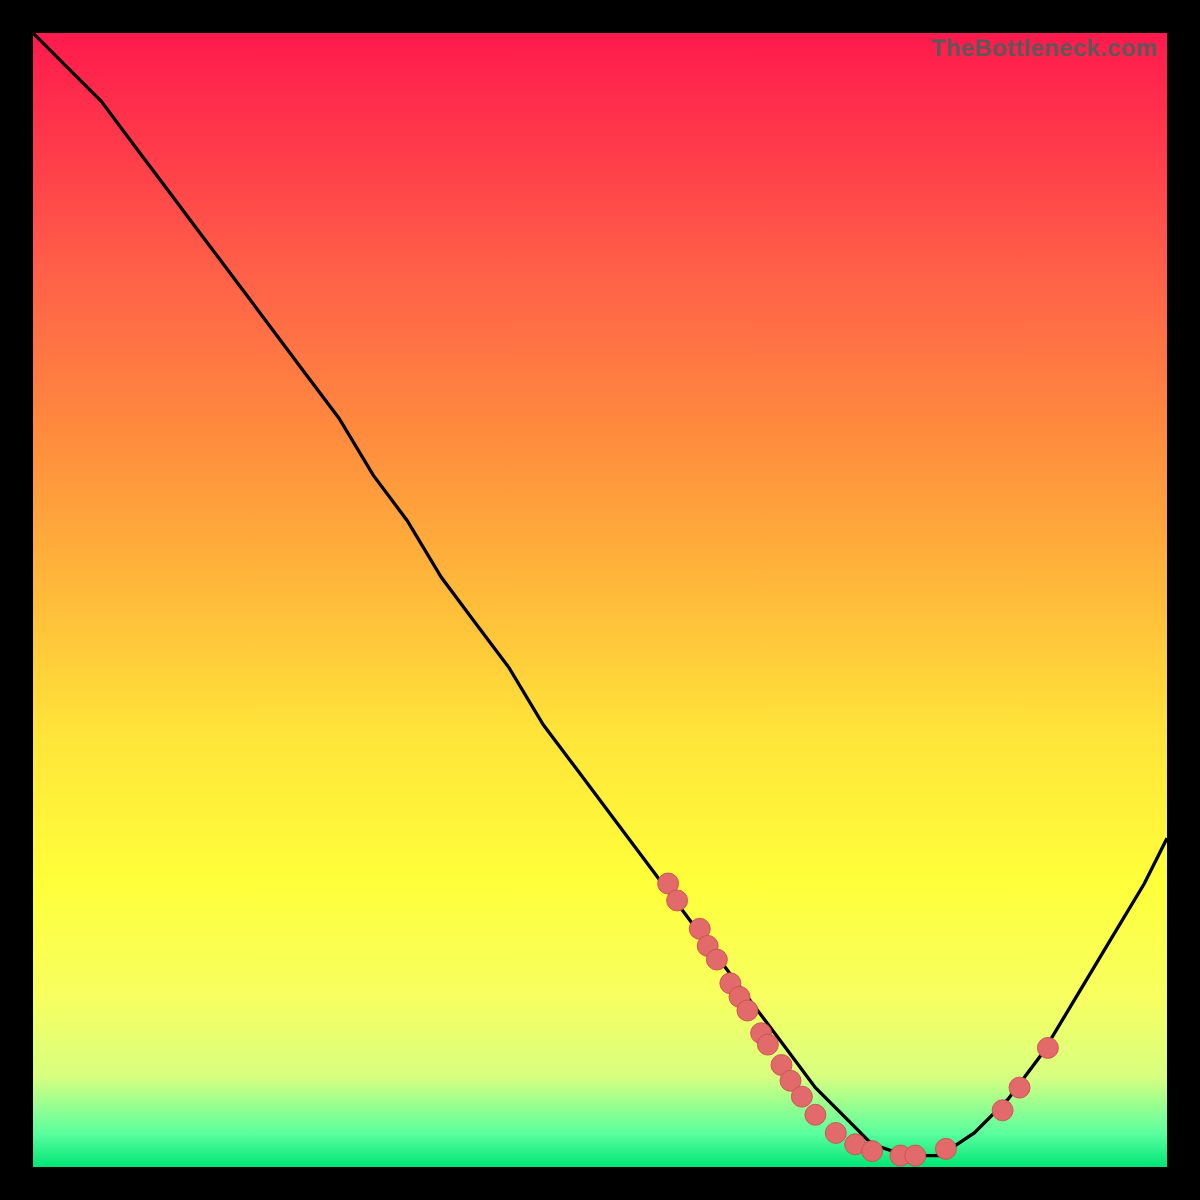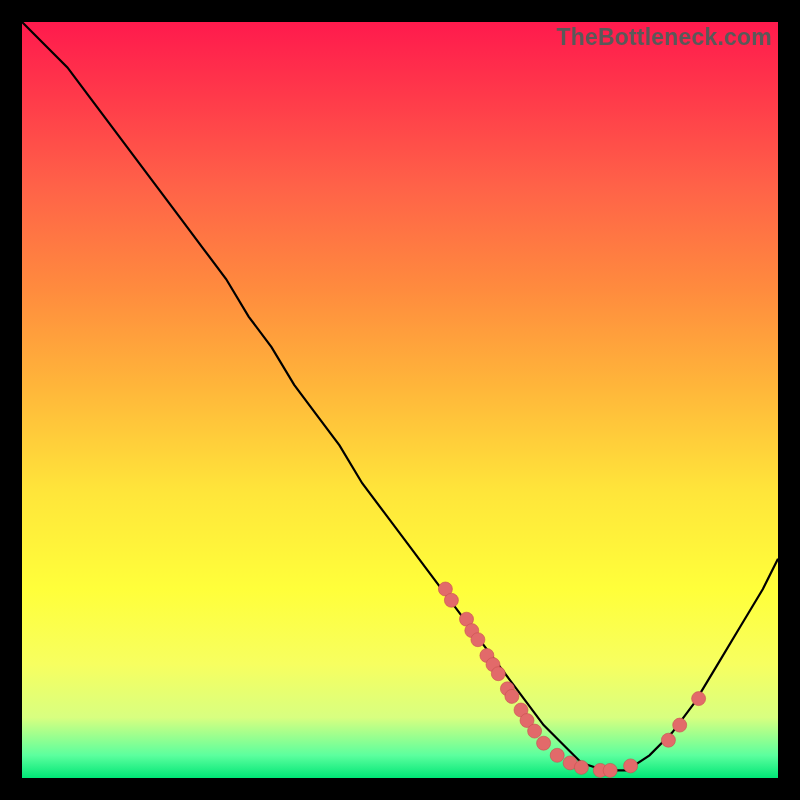--- a/index.html
+++ b/index.html
@@ -28,21 +28,21 @@
       #f7ff60 85%,
       #d8ff80 92%,
       #5cff9e 97%,
       #00e676 100%
     );
   }
   .watermark {
     position: absolute;
     top: 2px;
     right: 6px;
-    font-size: 23px;
+    font-size: 16px;
     font-weight: bold;
     color: #595959;
     letter-spacing: 0.2px;
     user-select: none;
   }
   svg.plot {
     position: absolute;
     left: 0;
     top: 0;
     width: 756px;

